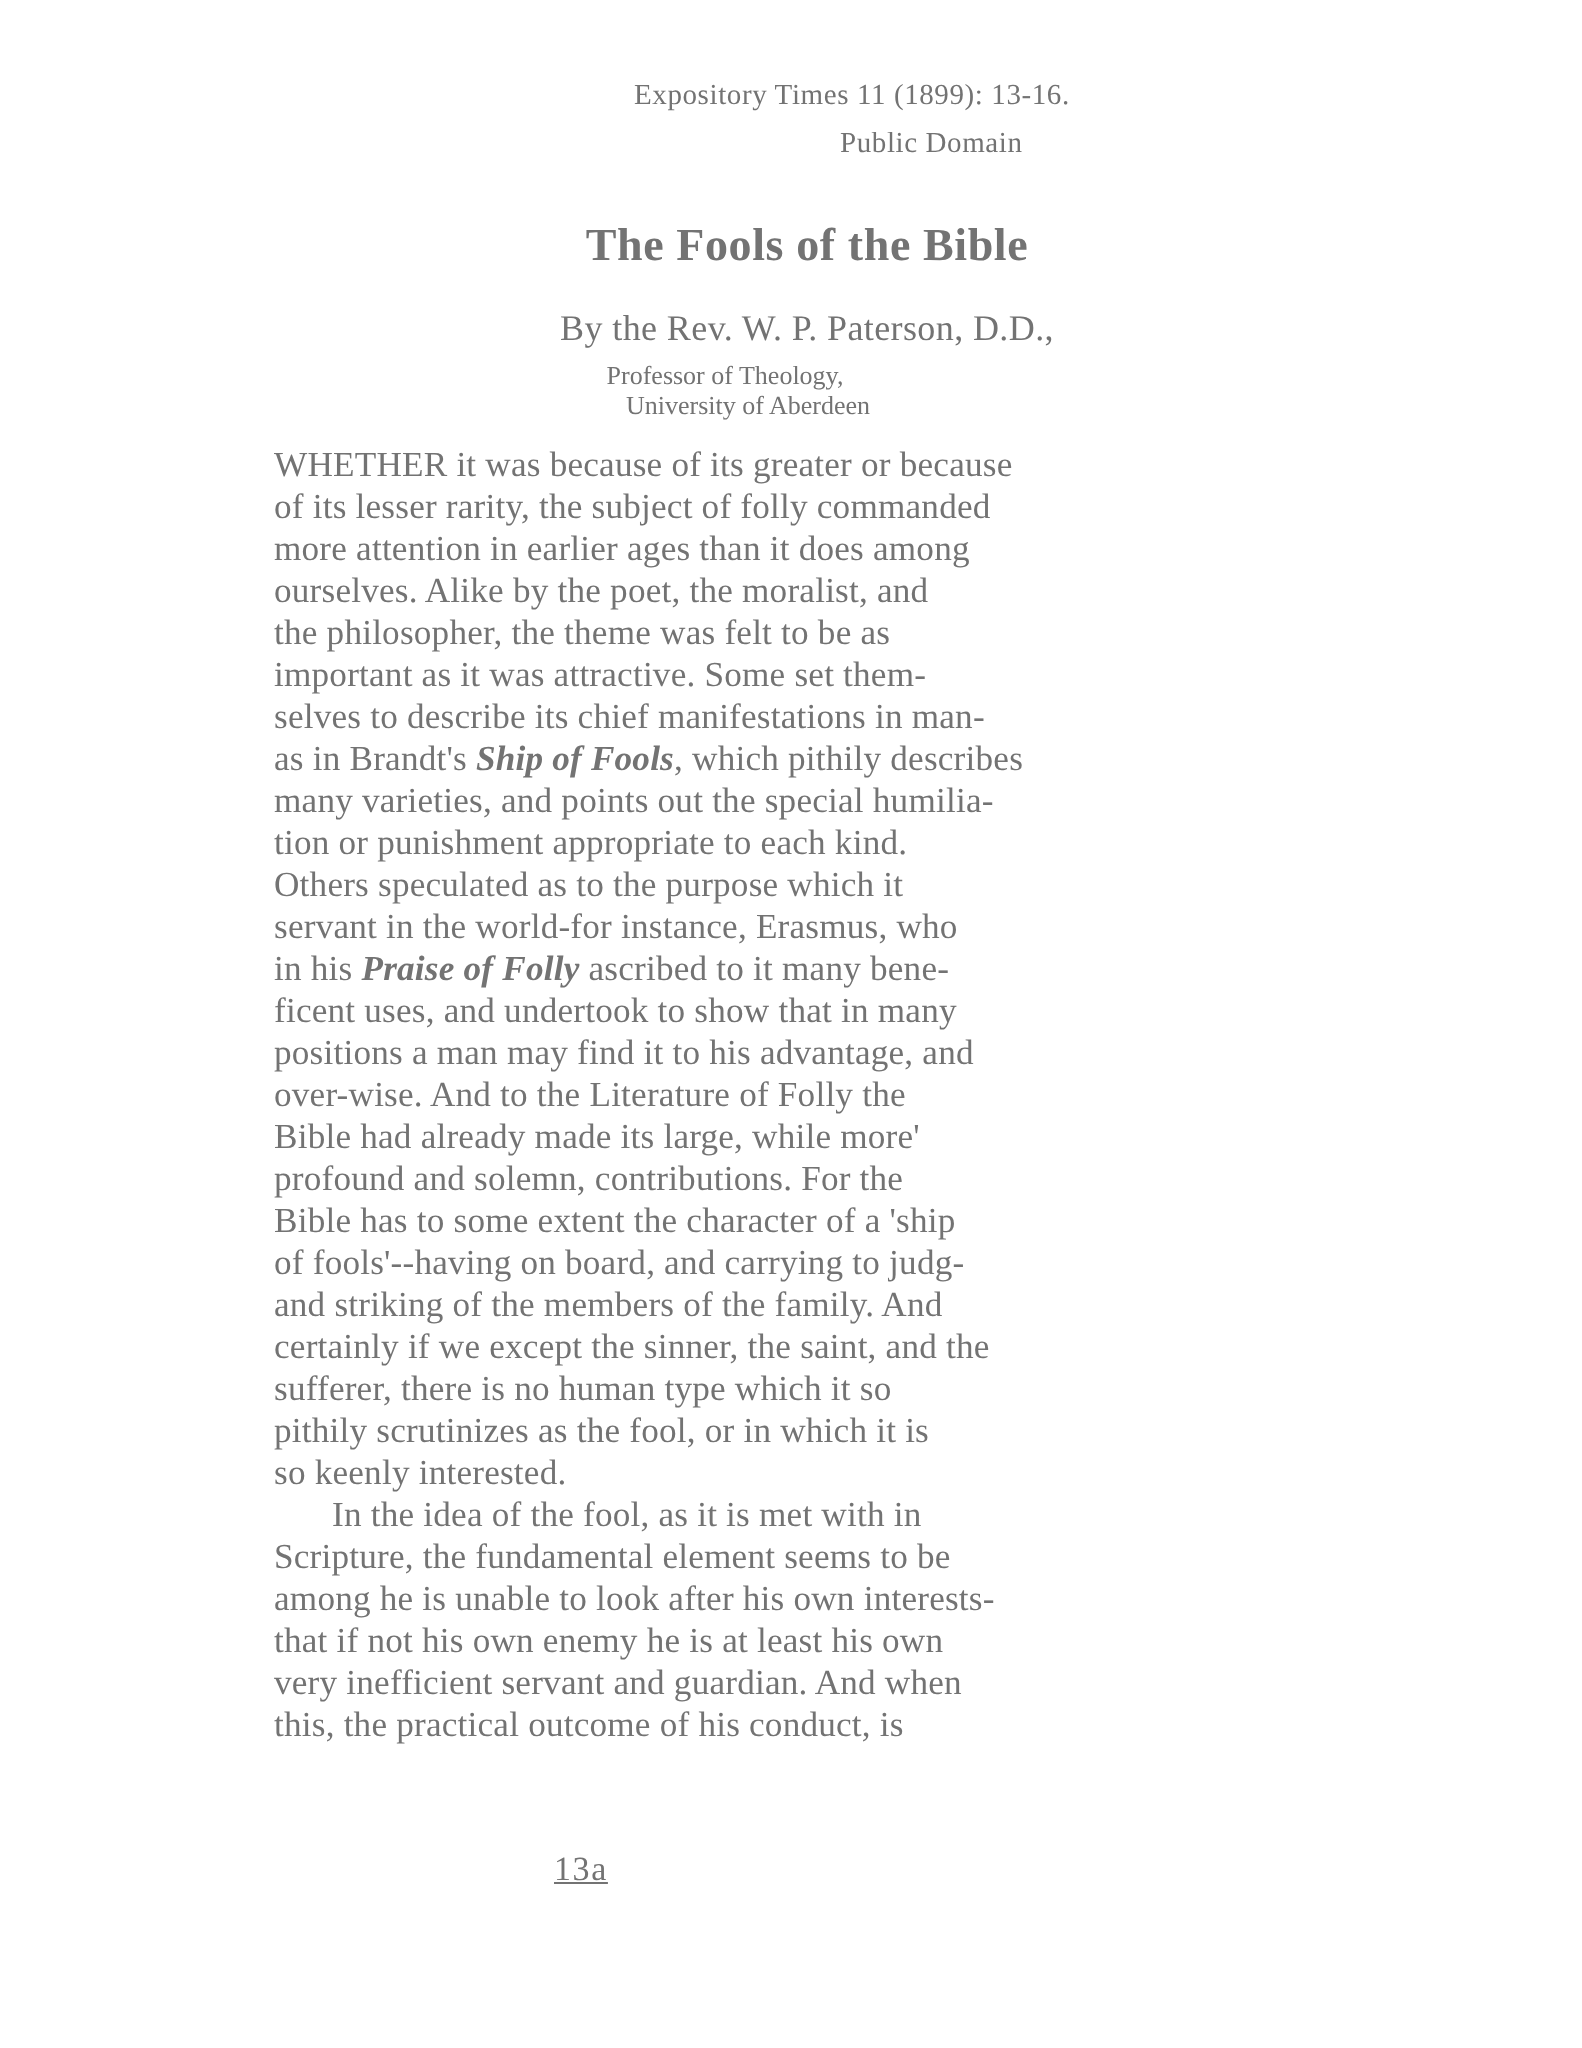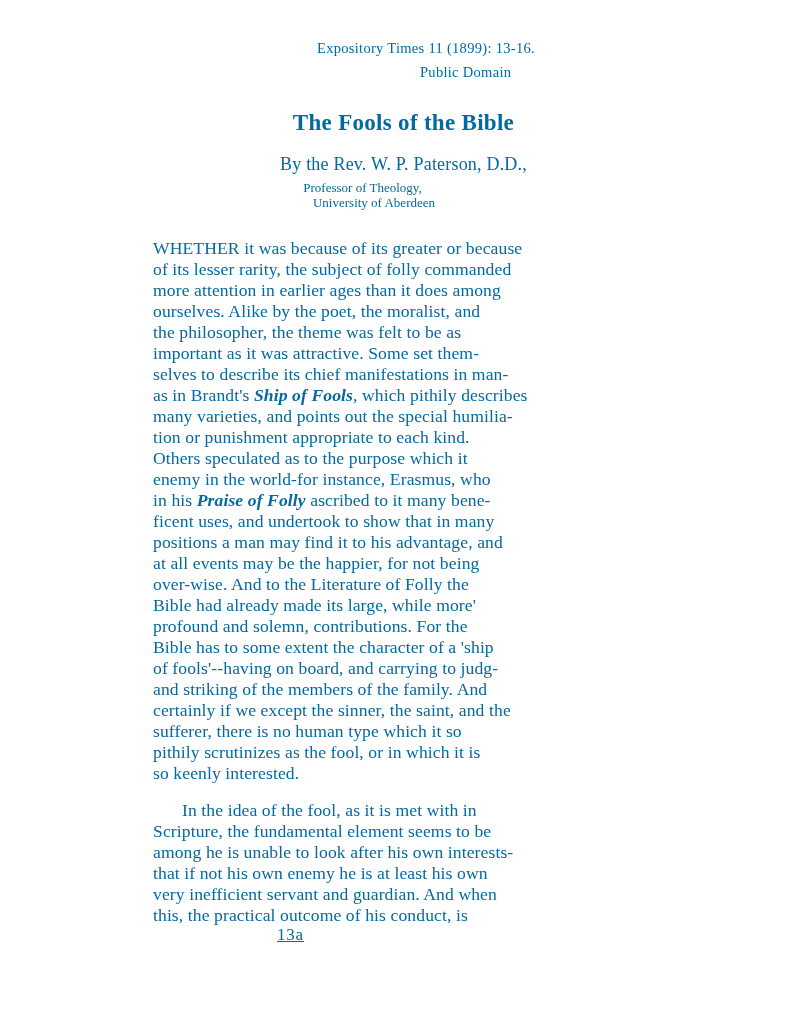--- a/index.html
+++ b/index.html
@@ -5,21 +5,21 @@
   html, body {
     margin: 0;
     padding: 0;
     background: #ffffff;
   }
   .page {
     position: relative;
     width: 791px;
     height: 1024px;
     background: #ffffff;
-    color: #0369a1;
+    color: #737373;
     font-family: "Liberation Serif", serif;
     overflow: hidden;
   }
   .citation {
     position: absolute;
     left: 317px;
     top: 40px;
     font-size: 14.5px;
     letter-spacing: 0.3px;
   }
@@ -67,21 +67,21 @@
     font-size: 13px;
   }
   .body-col {
     position: absolute;
     left: 137px;
     top: 222px;
     font-size: 17.6px;
     line-height: 21px;
     letter-spacing: 0.1px;
   }
-  .paragraph { margin: 16px; }
+  .paragraph { margin: 0; }
   .line { white-space: pre; }
   .paragraph.indent-first .line:first-child { padding-left: 29px; }
   .work-title { font-weight: bold; font-style: italic; }
   .page-number {
     position: absolute;
     left: 277px;
     top: 925px;
     font-size: 17px;
     letter-spacing: 0.8px;
     text-decoration: underline;
@@ -106,25 +106,24 @@
         <div class="line">of its lesser rarity, the subject of folly commanded</div>
         <div class="line">more attention in earlier ages than it does among</div>
         <div class="line">ourselves. Alike by the poet, the moralist, and</div>
         <div class="line">the philosopher, the theme was felt to be as</div>
         <div class="line">important as it was attractive. Some set them-</div>
         <div class="line">selves to describe its chief manifestations in man-</div>
         <div class="line">as in Brandt's <span class="work-title">Ship of Fools</span>, which pithily describes</div>
         <div class="line">many varieties, and points out the special humilia-</div>
         <div class="line">tion or punishment appropriate to each kind.</div>
         <div class="line">Others speculated as to the purpose which it</div>
-        <div class="line">enemy in the world-for instance, Erasmus, who</div>
+        <div class="line">servant in the world-for instance, Erasmus, who</div>
         <div class="line">in his <span class="work-title">Praise of Folly</span> ascribed to it many bene-</div>
         <div class="line">ficent uses, and undertook to show that in many</div>
         <div class="line">positions a man may find it to his advantage, and</div>
-        <div class="line">at all events may be the happier, for not being</div>
         <div class="line">over-wise. And to the Literature of Folly the</div>
         <div class="line">Bible had already made its large, while more'</div>
         <div class="line">profound and solemn, contributions. For the</div>
         <div class="line">Bible has to some extent the character of a 'ship</div>
         <div class="line">of fools'--having on board, and carrying to judg-</div>
         <div class="line">and striking of the members of the family. And</div>
         <div class="line">certainly if we except the sinner, the saint, and the</div>
         <div class="line">sufferer, there is no human type which it so</div>
         <div class="line">pithily scrutinizes as the fool, or in which it is</div>
         <div class="line">so keenly interested.</div>

